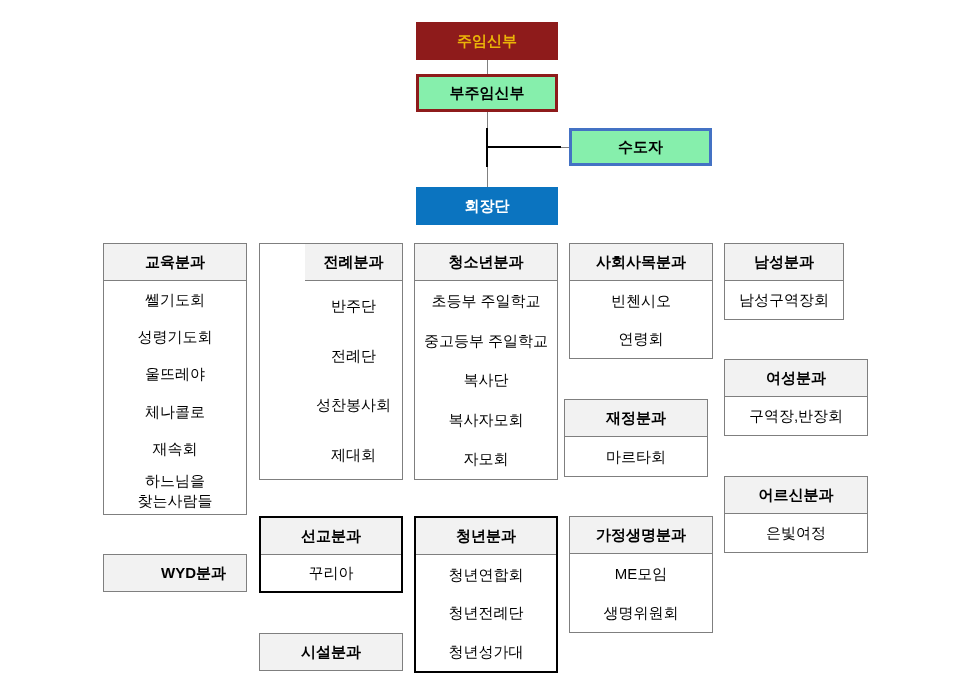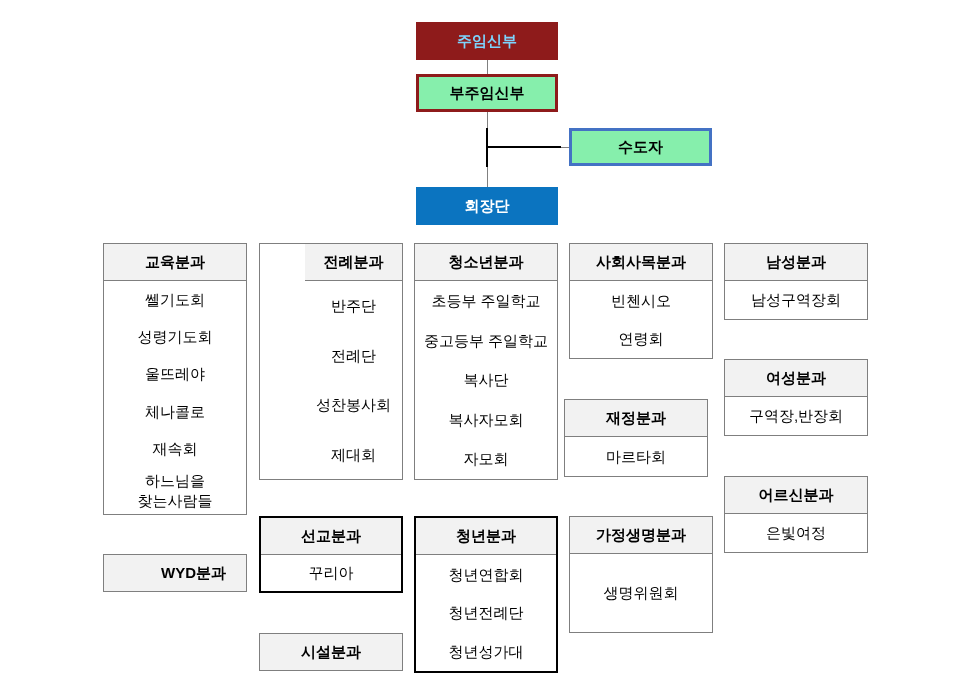--- a/index.html
+++ b/index.html
@@ -13,21 +13,21 @@
   }
   html,body{margin:0;padding:0;background:#fff;}
   .stage{
     position:relative;width:974px;height:700px;background:#ffffff;
     font-family:"Liberation Sans","DejaVu Sans",sans-serif;color:#000;overflow:hidden;
   }
   .tbox{
     position:absolute;box-sizing:border-box;display:flex;align-items:center;justify-content:center;
     font-size:15px;font-weight:700;background:#86efac;
   }
-  .tbox.filled-red{background:var(--dark-red);color:#7dd3fc;}
+  .tbox.filled-red{background:var(--dark-red);color:#eab308;}
   .tbox.outline-red{border:3px solid var(--dark-red);}
   .tbox.outline-blue{border:3px solid var(--blue-border);}
   .tbox.filled-blue{background:var(--blue-fill);color:#fff;}
   .line{position:absolute;}
   .dept{
     position:absolute;box-sizing:border-box;background:#fff;
     border:1px solid var(--gray-border);display:flex;flex-direction:column;
   }
   .dept.dark{border:2px solid var(--line-black);}
   .dept-header{
@@ -132,25 +132,26 @@
   <div class="dept" style="left:564px;top:399px;width:144px;height:78px;">
     <div class="dept-header">재정분과</div>
     <div class="dept-items">
       <div class="dept-item">마르타회</div>
     </div>
   </div>
 
   <div class="dept" style="left:569px;top:516px;width:144px;height:117px;">
     <div class="dept-header">가정생명분과</div>
     <div class="dept-items">
+      <div class="dept-item">ME모임</div>
       <div class="dept-item">생명위원회</div>
     </div>
   </div>
 
-  <div class="dept" style="left:724px;top:243px;width:144px;height:77px;">
+  <div class="dept" style="left:724px;top:243px;width:120px;height:77px;">
     <div class="dept-header">남성분과</div>
     <div class="dept-items">
       <div class="dept-item">남성구역장회</div>
     </div>
   </div>
 
   <div class="dept" style="left:724px;top:359px;width:144px;height:77px;">
     <div class="dept-header">여성분과</div>
     <div class="dept-items">
       <div class="dept-item">구역장,반장회</div>

